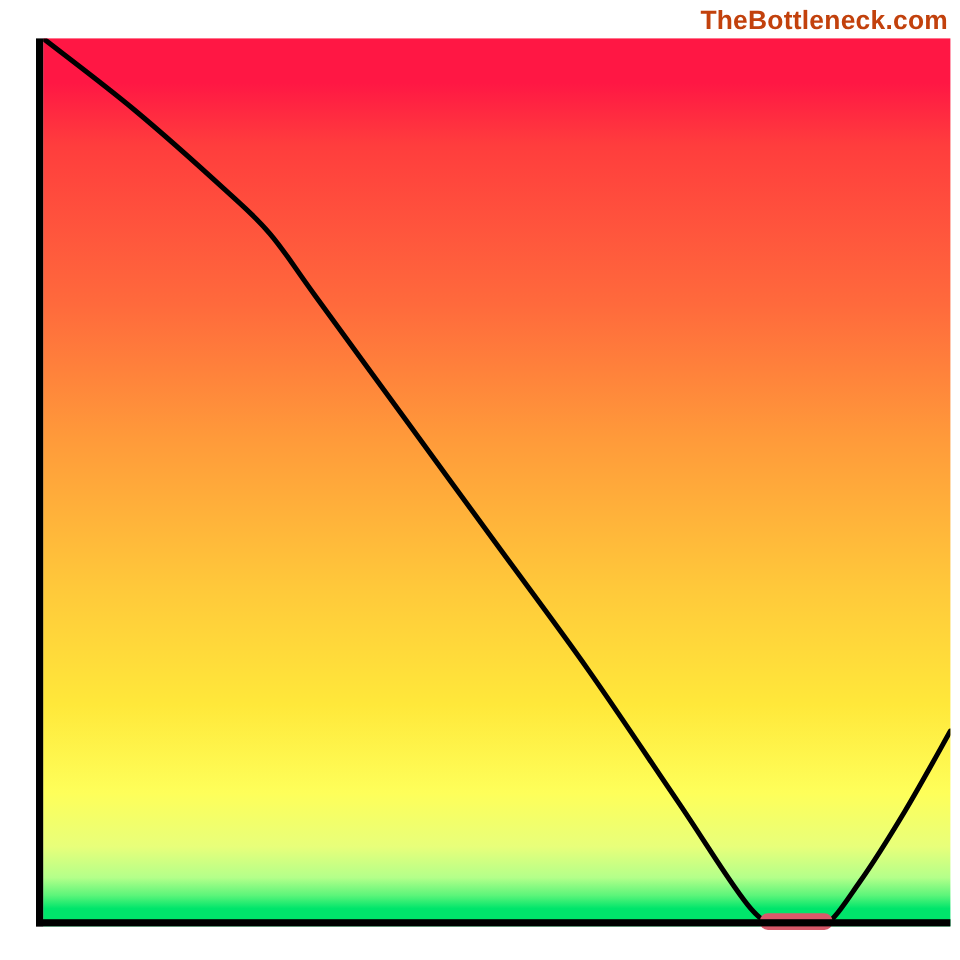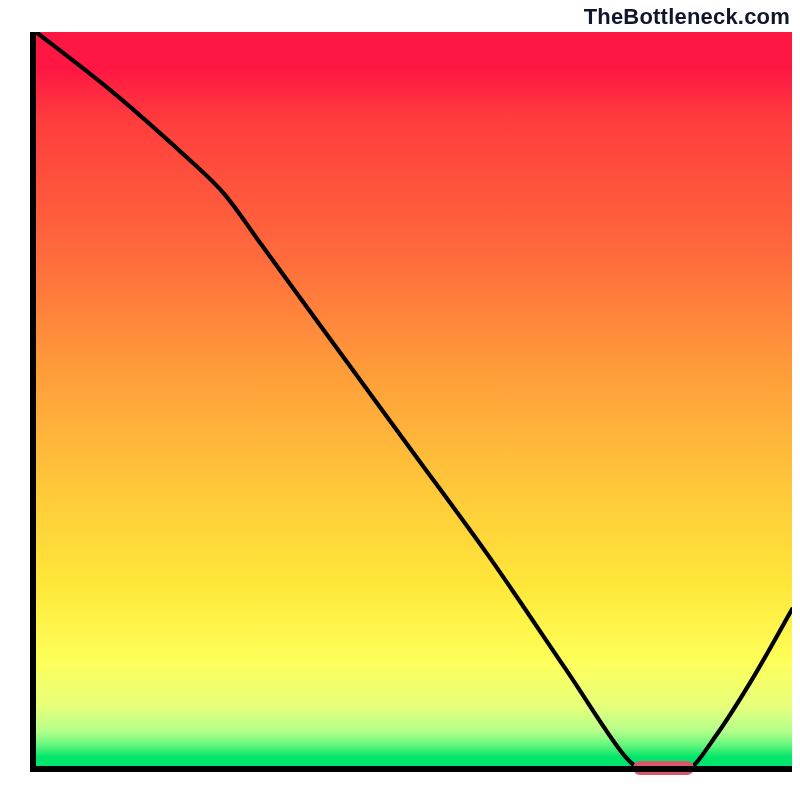--- a/index.html
+++ b/index.html
@@ -5,21 +5,21 @@
   * { margin: 0; padding: 0; box-sizing: border-box; }
   html, body { width: 800px; height: 800px; overflow: hidden; background: #fff; }
   .wrap { position: relative; width: 800px; height: 800px; }
   .watermark {
     position: absolute;
     top: 4px;
     right: 10px;
     font-family: Arial, Helvetica, sans-serif;
     font-size: 22px;
     font-weight: bold;
-    color: #0f172a;
+    color: #c2410c;
     letter-spacing: 0.2px;
     z-index: 10;
   }
   .plot-area {
     position: absolute;
     left: 36px;
     top: 32px;
     width: 756px;   
     height: 740px;  
   }

